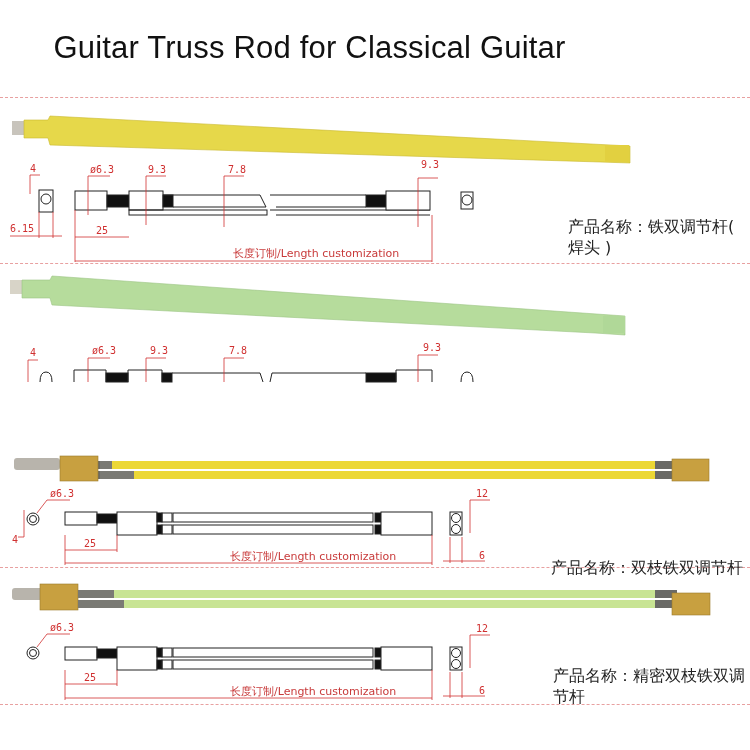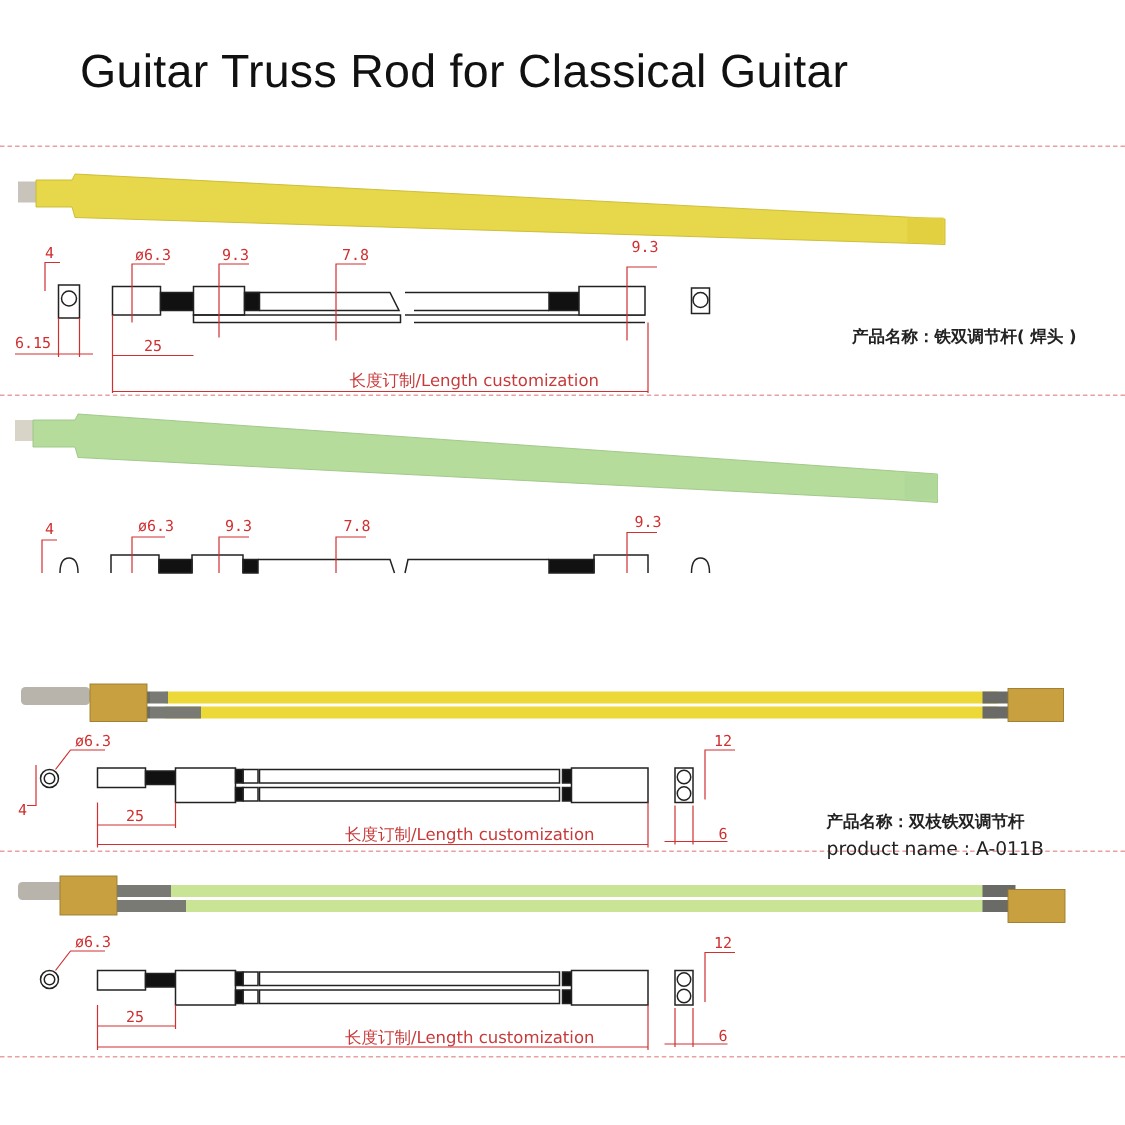--- a/index.html
+++ b/index.html
@@ -3,21 +3,21 @@
 <meta charset="utf-8">
 <style>
   html,body{margin:0;padding:0;background:#fff;}
   body{width:750px;height:750px;position:relative;overflow:hidden;font-family:"Liberation Sans",sans-serif;}
   .title{position:absolute;top:30px;left:0;width:619px;text-align:center;font-size:31px;color:#111;letter-spacing:0.2px;}
   .sep{position:absolute;left:0;width:750px;height:0;border-top:1px dashed #e8a0a0;}
   svg{position:absolute;left:0;top:0;}
   .dim{font-family:"DejaVu Sans Mono",monospace;fill:#d03030;font-size:10px;}
   .lenlabel{font-family:"DejaVu Sans",sans-serif;fill:#c83a3a;font-size:11px;}
   .pname{position:absolute;font-family:"DejaVu Sans",sans-serif;color:#222;}
-  .pname .cn{font-size:11px;font-weight:bold;}
+  .pname .cn{font-size:16px;font-weight:normal;}
   .pname .en{font-size:12.5px;margin-top:3px;}
 </style>
 </head>
 <body>
 
 <div class="title">Guitar Truss Rod for Classical Guitar</div>
 
 <div class="sep" style="top:97px"></div>
 <div class="sep" style="top:263px"></div>
 <div class="sep" style="top:567px"></div>
@@ -202,18 +202,18 @@
   <text class="dim" x="50" y="631">ø6.3</text>
   <text class="dim" x="84" y="681">25</text>
   <text class="dim" x="476" y="632">12</text>
   <text class="dim" x="479" y="694">6</text>
   <text class="lenlabel" x="230" y="695">长度订制/Length customization</text>
 </svg>
 
 <div class="pname" style="left:568px;top:217px">
   <div class="cn">产品名称：铁双调节杆( 焊头 )</div>
 </div>
-<div class="pname" style="left:551px;top:540px">
+<div class="pname" style="left:551px;top:558px">
   <div class="cn">产品名称：双枝铁双调节杆</div>
-  <div class="en">product name : A-011B</div>
 </div>
 <div class="pname" style="left:553px;top:666px">
+  <div class="cn">产品名称：精密双枝铁双调节杆</div>
 </div>
 
 </body></html>

